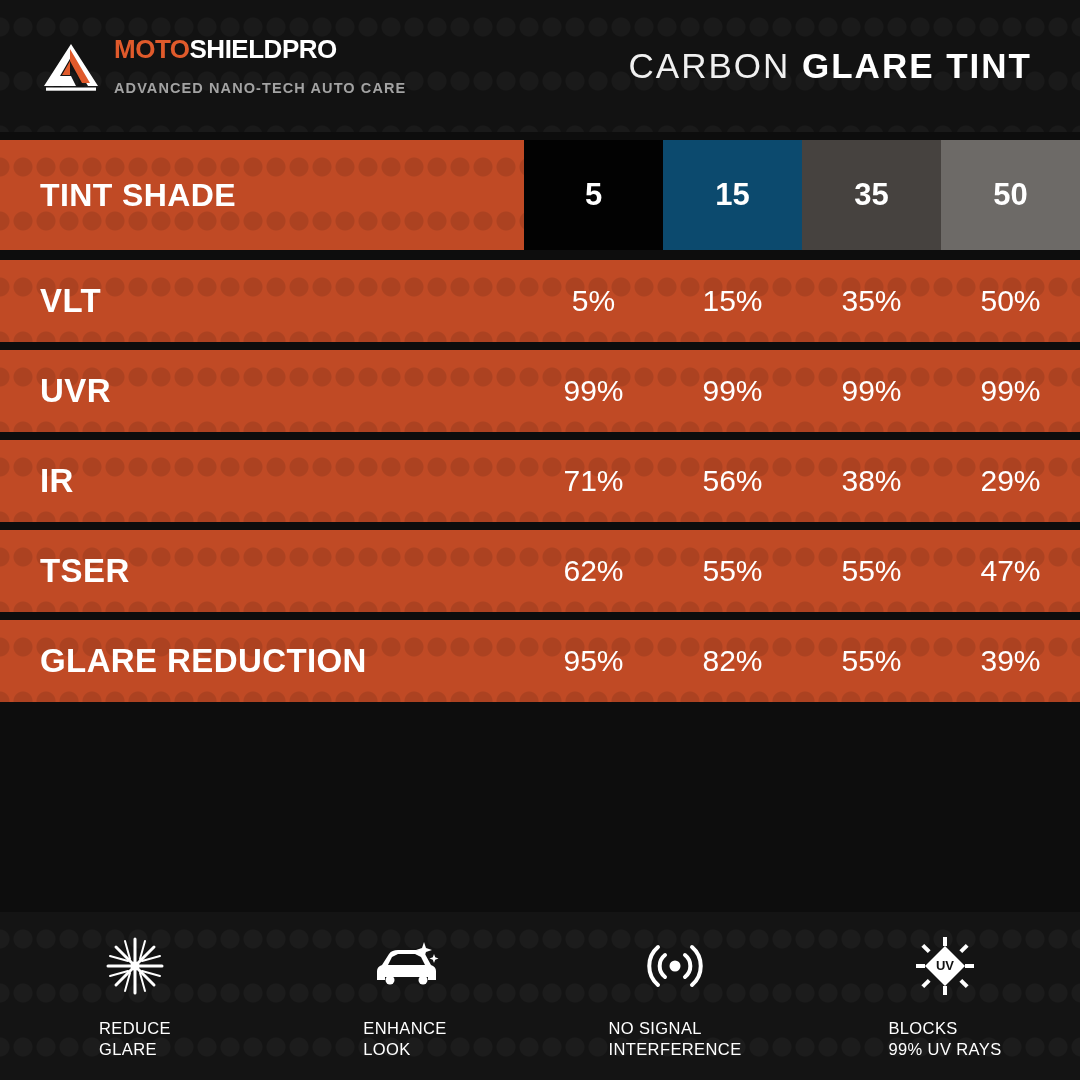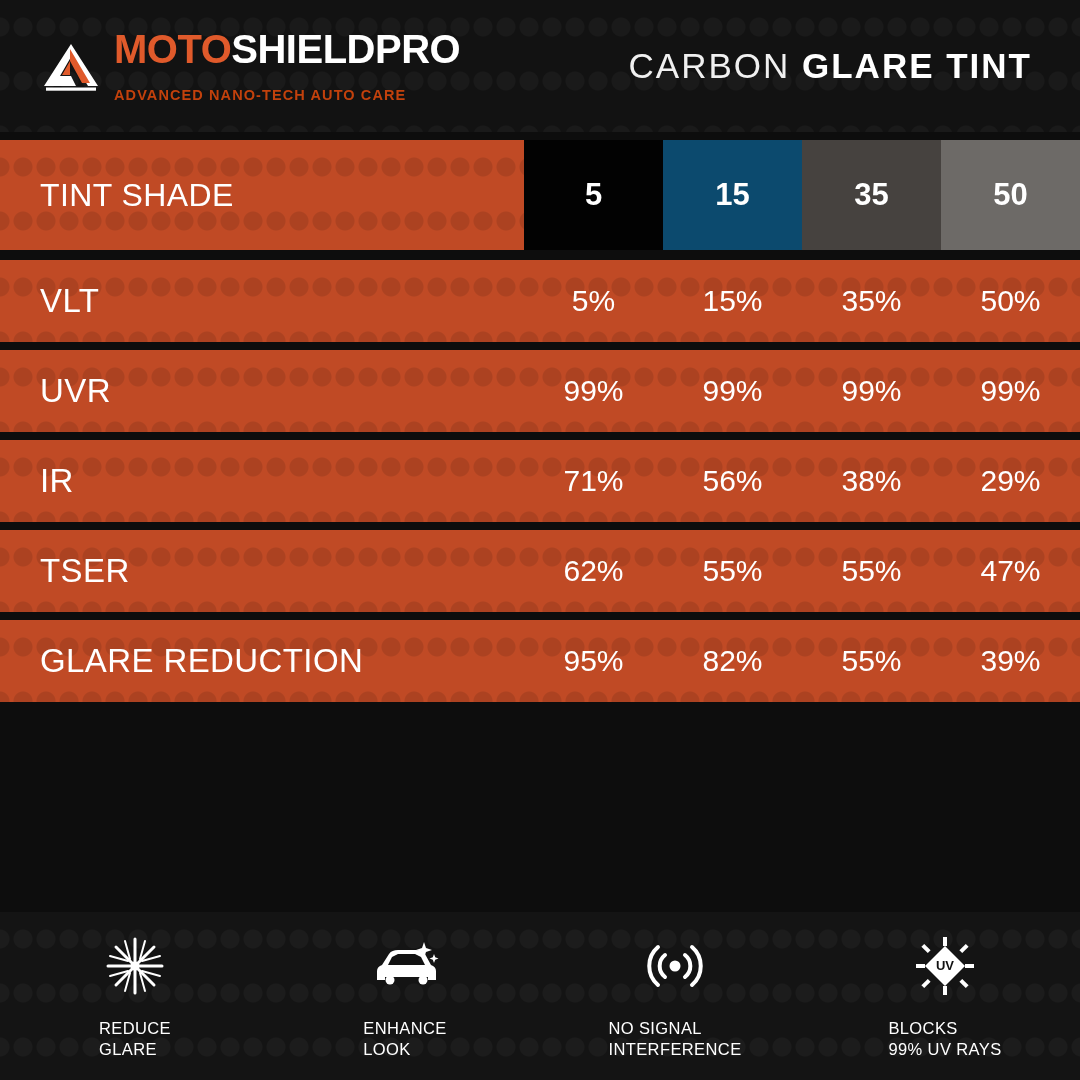--- a/index.html
+++ b/index.html
@@ -55,35 +55,34 @@
     display: flex;
     align-items: center;
     padding: 0 34px 0 40px;
     box-sizing: border-box;
     justify-content: space-between;
   }
   .brand { display: flex; align-items: center; gap: 12px; }
   .brand-mark { width: 62px; height: 52px; position: relative; flex: none; }
   .brand-text { line-height: 1; }
   .brand-title {
-    font-size: 40px;
+    font-size: 26px;
     font-weight: 700;
     letter-spacing: -0.5px;
     white-space: nowrap;
-    text-align: center;
   }
   .brand-title .moto { color: #e05a2b; }
   .brand-title .shield { color: #ffffff; }
   .brand-title .pro { color: #ffffff; }
   .brand-sub {
     margin-top: 19px;
     font-size: 14.5px;
     font-weight: 700;
     letter-spacing: 1.1px;
-    color: #c2410c;
+    color: #a3a3a3;
     white-space: nowrap;
   }
   .header-title {
     font-size: 35px;
     letter-spacing: 2px;
     white-space: nowrap;
     padding-right: 14px;
   }
   .header-title .light { font-weight: 400; color: #f0f0f0; }
   .header-title .bold { font-weight: 700; color: #ffffff; }
@@ -109,21 +108,21 @@
     width: 524px;
     display: flex;
     align-items: center;
     padding-left: 40px;
     box-sizing: border-box;
     overflow: hidden;
   }
   .cell-label .label-text {
     position: relative;
     font-size: 33px;
-    font-weight: 400;
+    font-weight: 700;
     letter-spacing: .4px;
   }
   .row.header-row .cell-label .label-text { font-size: 32px; }
 
   .cell-val {
     position: relative;
     width: 139px;
     display: flex;
     align-items: center;
     justify-content: center;

